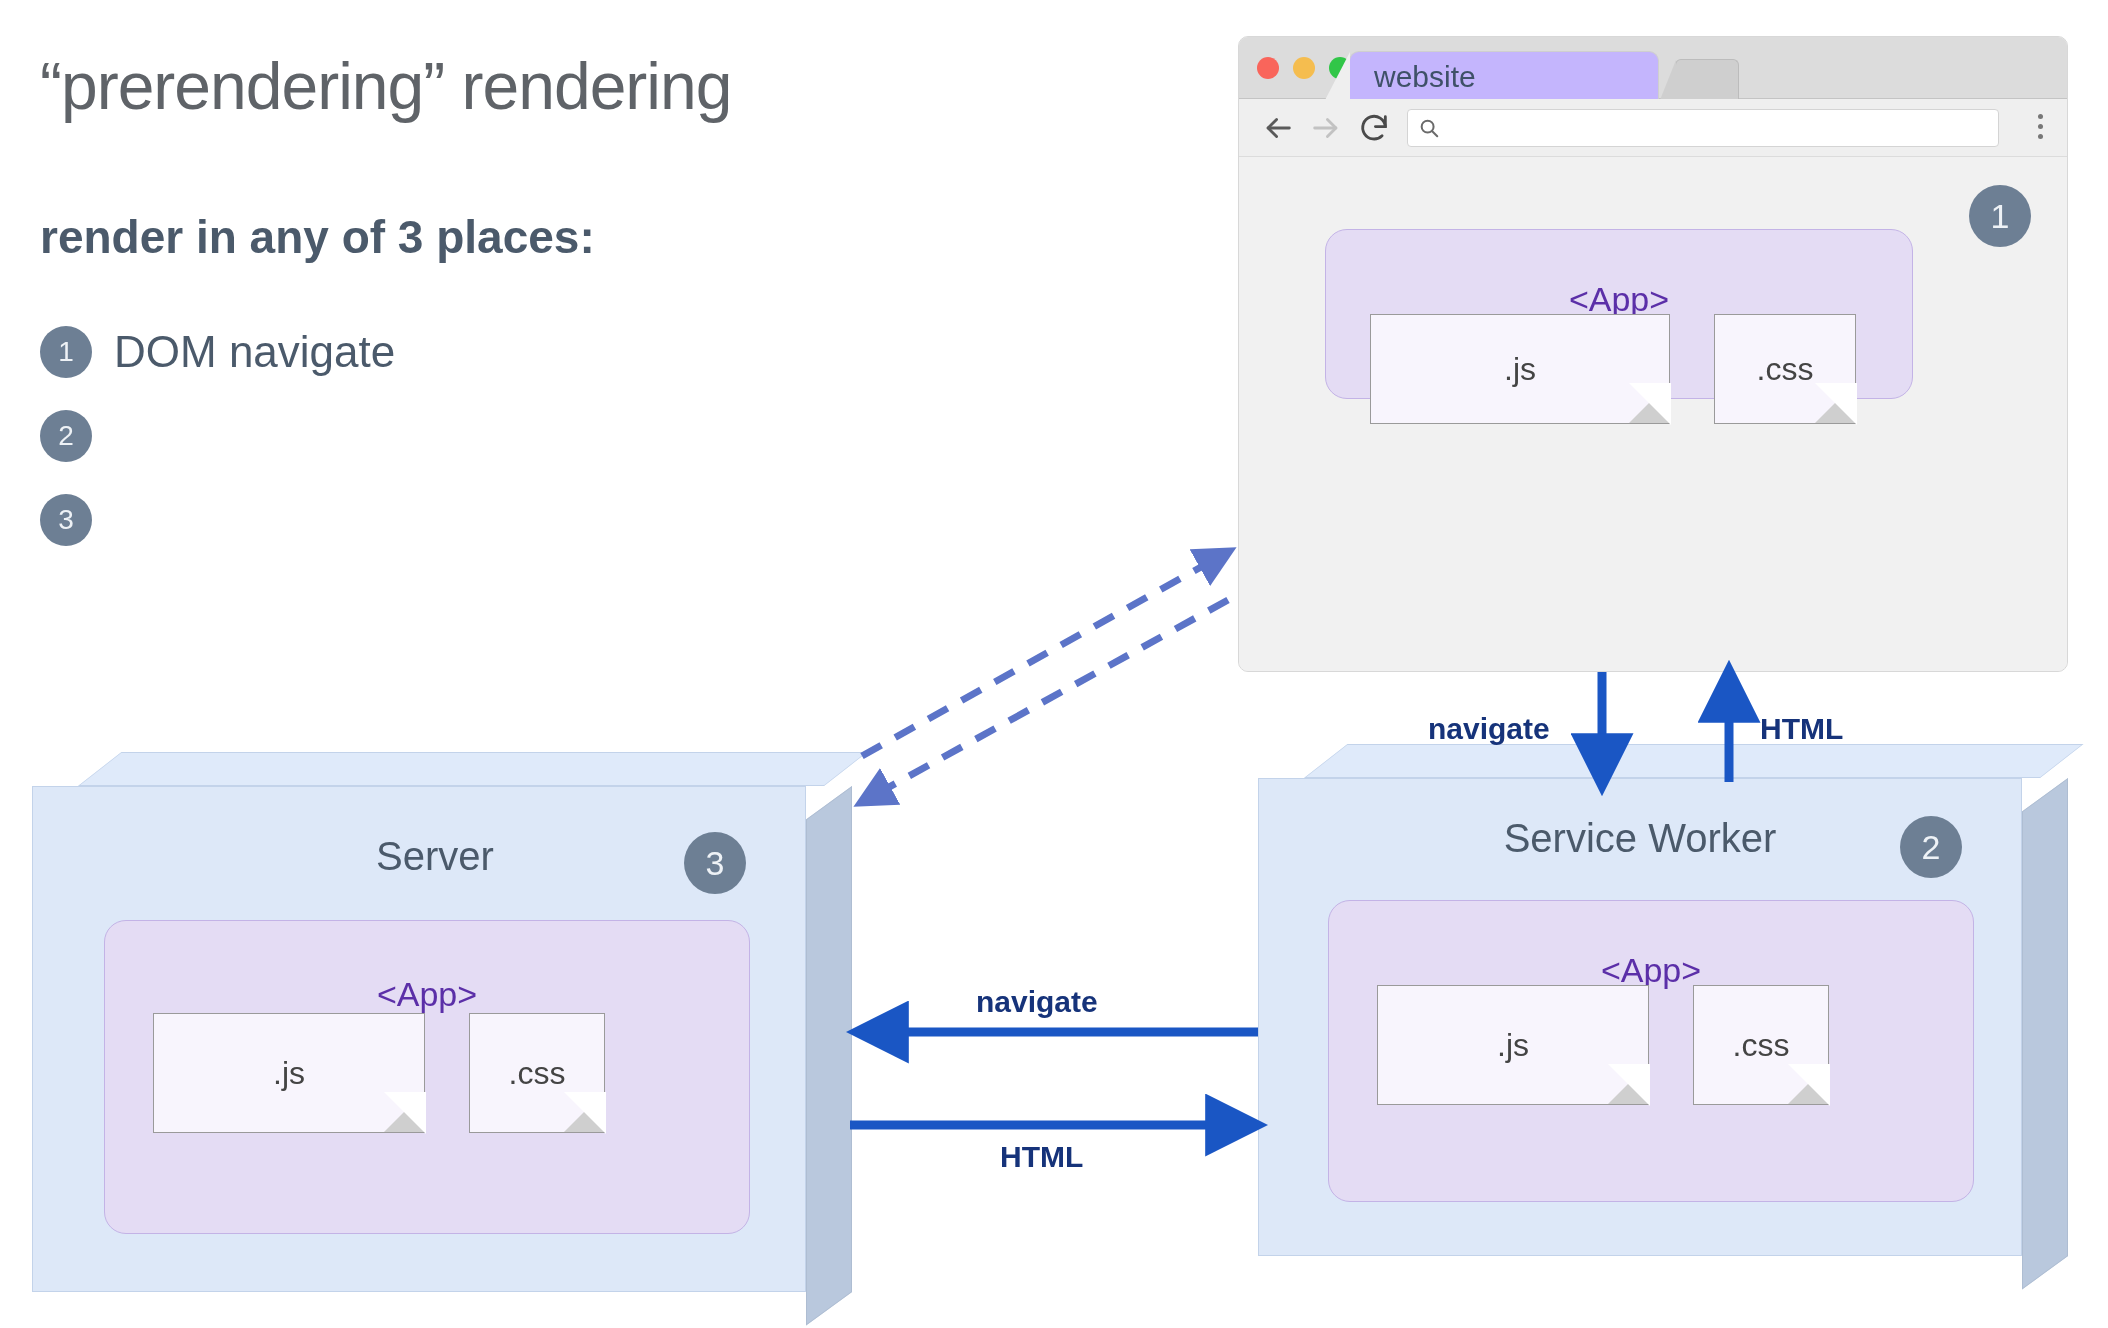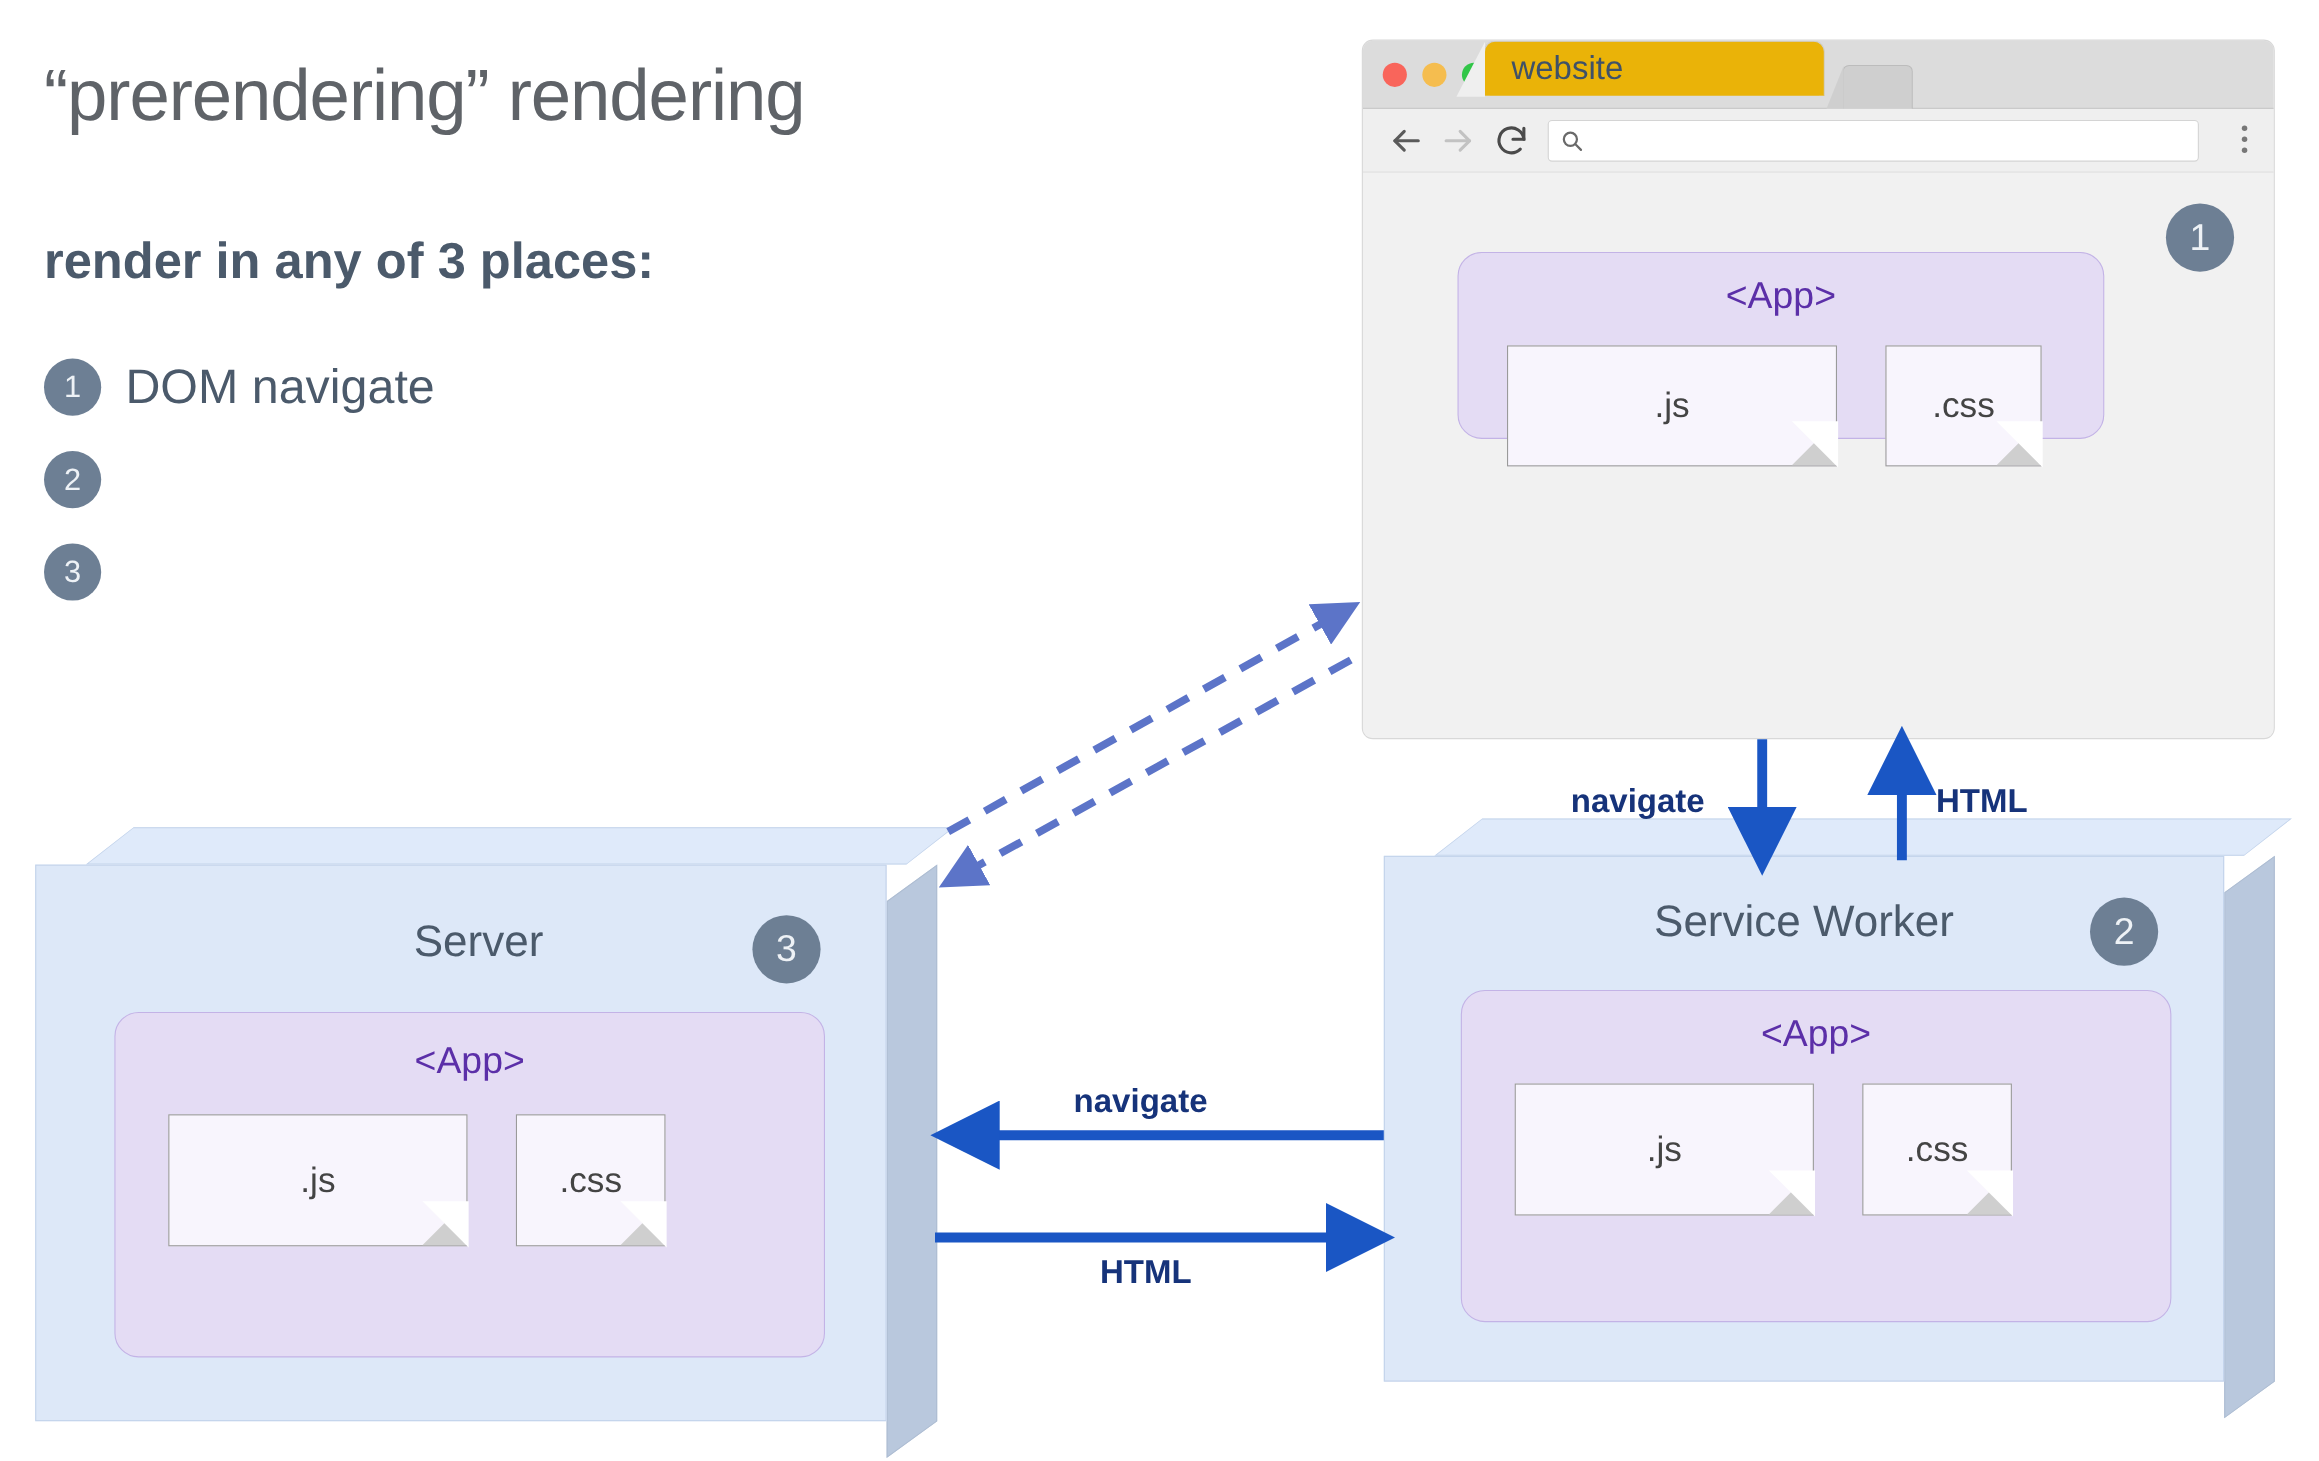--- a/index.html
+++ b/index.html
@@ -46,21 +46,21 @@
 
   
   .app-box{
     position:absolute;
     background:#e4dcf4;
     border:1.5px solid #c3b3e6;
     border-radius:22px;
   }
   .app-title{
     position:absolute;left:0;right:0;
-    text-align:center;font-size:34px;color:#5b2fa8;
+    text-align:center;font-size:34px;color:#5b2fa8;margin-top:30px;
   }
   .doc{
     position:absolute;
     background:#f8f5fd;
     border:1.6px solid #9a9a9a;
     box-sizing:border-box;
   }
   .doc .doc-label{
     position:absolute;left:0;right:0;top:50%;
     transform:translateY(-50%);
@@ -94,22 +94,22 @@
     background:#dcdcdc;
     border-bottom:1px solid #c4c4c4;
     box-sizing:border-box;
   }
   .dots{position:absolute;left:18px;top:20px;display:flex;gap:14px;}
   .dot{width:22px;height:22px;border-radius:50%;}
   .dot.red{background:#f9655b;}
   .dot.yellow{background:#f5bd4f;}
   .dot.green{background:#31c648;}
   .tab{
-    position:absolute;left:110px;top:0;width:310px;height:50px;
-    background:#eab308;
+    position:absolute;left:110px;top:14px;width:310px;height:50px;
+    background:#c4b5fd;
     border:1px solid #cfcfcf;border-bottom:none;
     border-radius:10px 10px 0 0;
     transform:skewX(0deg);
     box-sizing:border-box;
   }
   .tab:before{
     content:"";position:absolute;left:-26px;top:0;
     width:0;height:0;
     border-bottom:50px solid #efefef;
     border-left:26px solid transparent;

